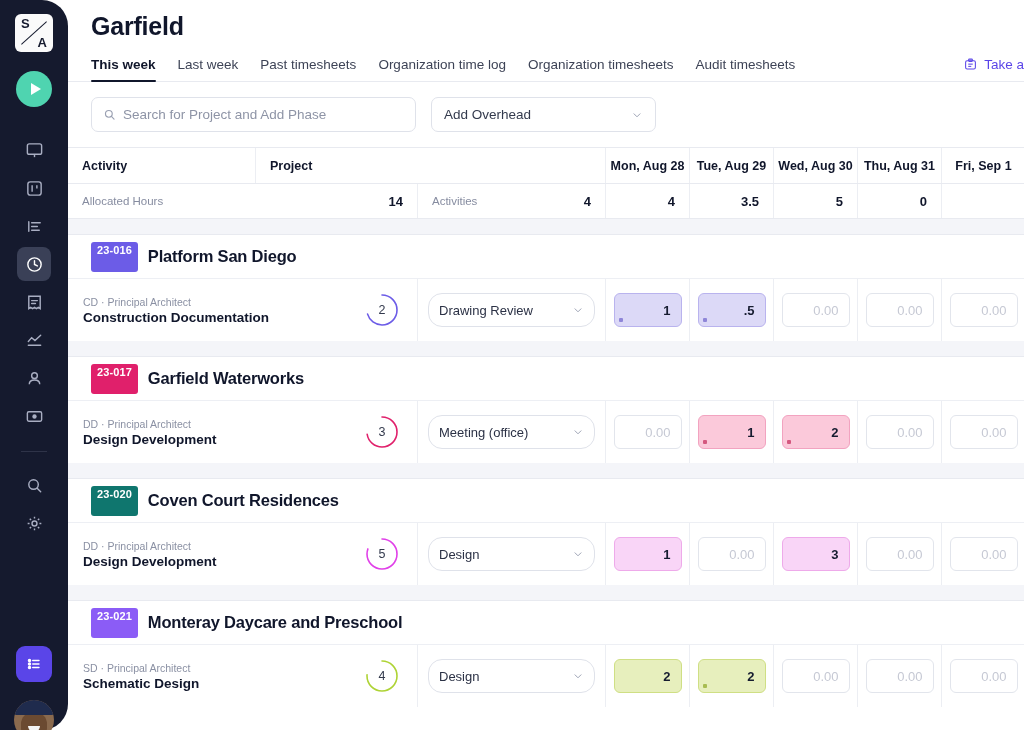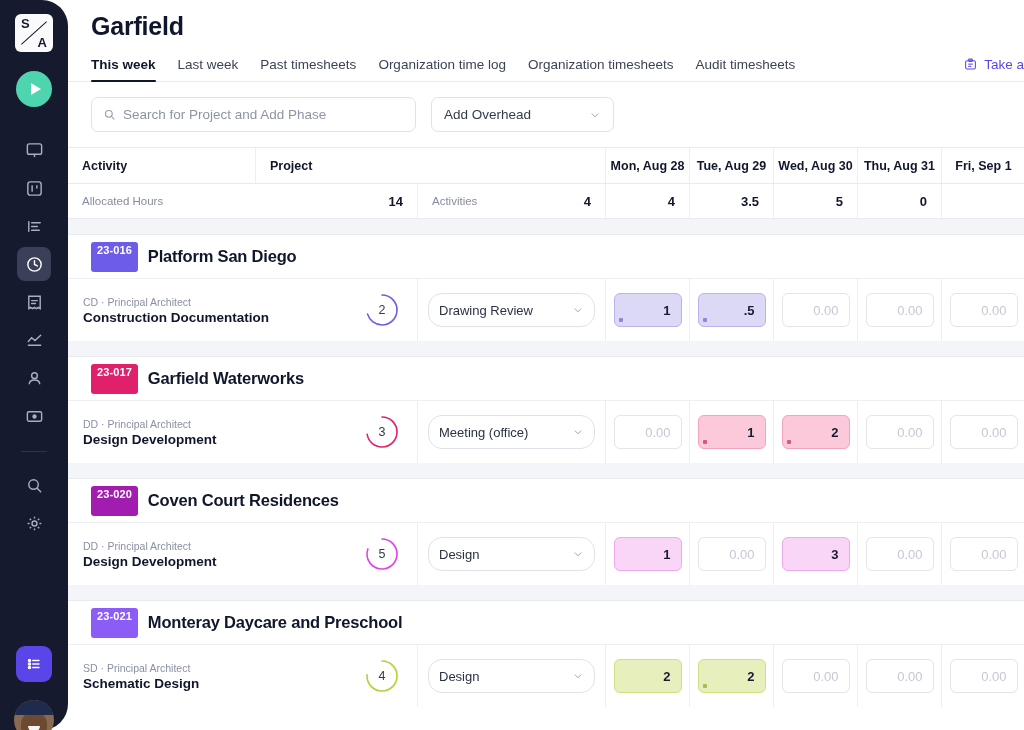--- a/index.html
+++ b/index.html
@@ -87,21 +87,21 @@
   }
 
   .controls { display: flex; gap: 15px; padding: 15px 0 15px 23px; }
   .search-field {
     width: 325px; height: 35px; border: 1px solid #dfe2ea; border-radius: 7px;
     display: flex; align-items: center; gap: 7px; padding: 0 11px;
     background: #fff;
   }
   .search-field .ph { font-size: 13.5px; color: #8e94a6; }
   .overhead-select {
-    width: 183px; height: 35px; border: 1px solid #dfe2ea; border-radius: 7px;
+    width: 225px; height: 35px; border: 1px solid #dfe2ea; border-radius: 7px;
     display: flex; align-items: center; justify-content: space-between;
     padding: 0 12px; background: #fff;
   }
   .overhead-select .lbl { font-size: 13.5px; color: #333a4d; }
 
   
   .table-wrap { border-top: 1px solid #e8eaf0; }
   .grid-row { display: flex; }
   .col-project { width: 350px; flex: 0 0 350px; }
   .col-activity { width: 188px; flex: 0 0 188px; }
@@ -446,21 +446,21 @@
                 <div class="hour-input">0.00</div>
               </div>
               <div class="day-cell">
                 <div class="hour-input">0.00</div>
               </div>
             </div>
           </div>
           <div class="spacer"></div>
           <div class="project-block">
             <div class="project-head">
-              <span class="code-badge" style="background: #a21caf;">23-020</span>
+              <span class="code-badge" style="background: #0f766e;">23-020</span>
               <span class="project-name">Coven Court Residences</span>
             </div>
             <div class="entry-row">
               <div class="phase-cell">
                 <div class="phase-meta">
                   <div class="sub">DD · Principal Architect</div>
                   <div class="name">Design Development</div>
                 </div>
                 <div class="ring">
                   <svg viewBox="0 0 34 34">

